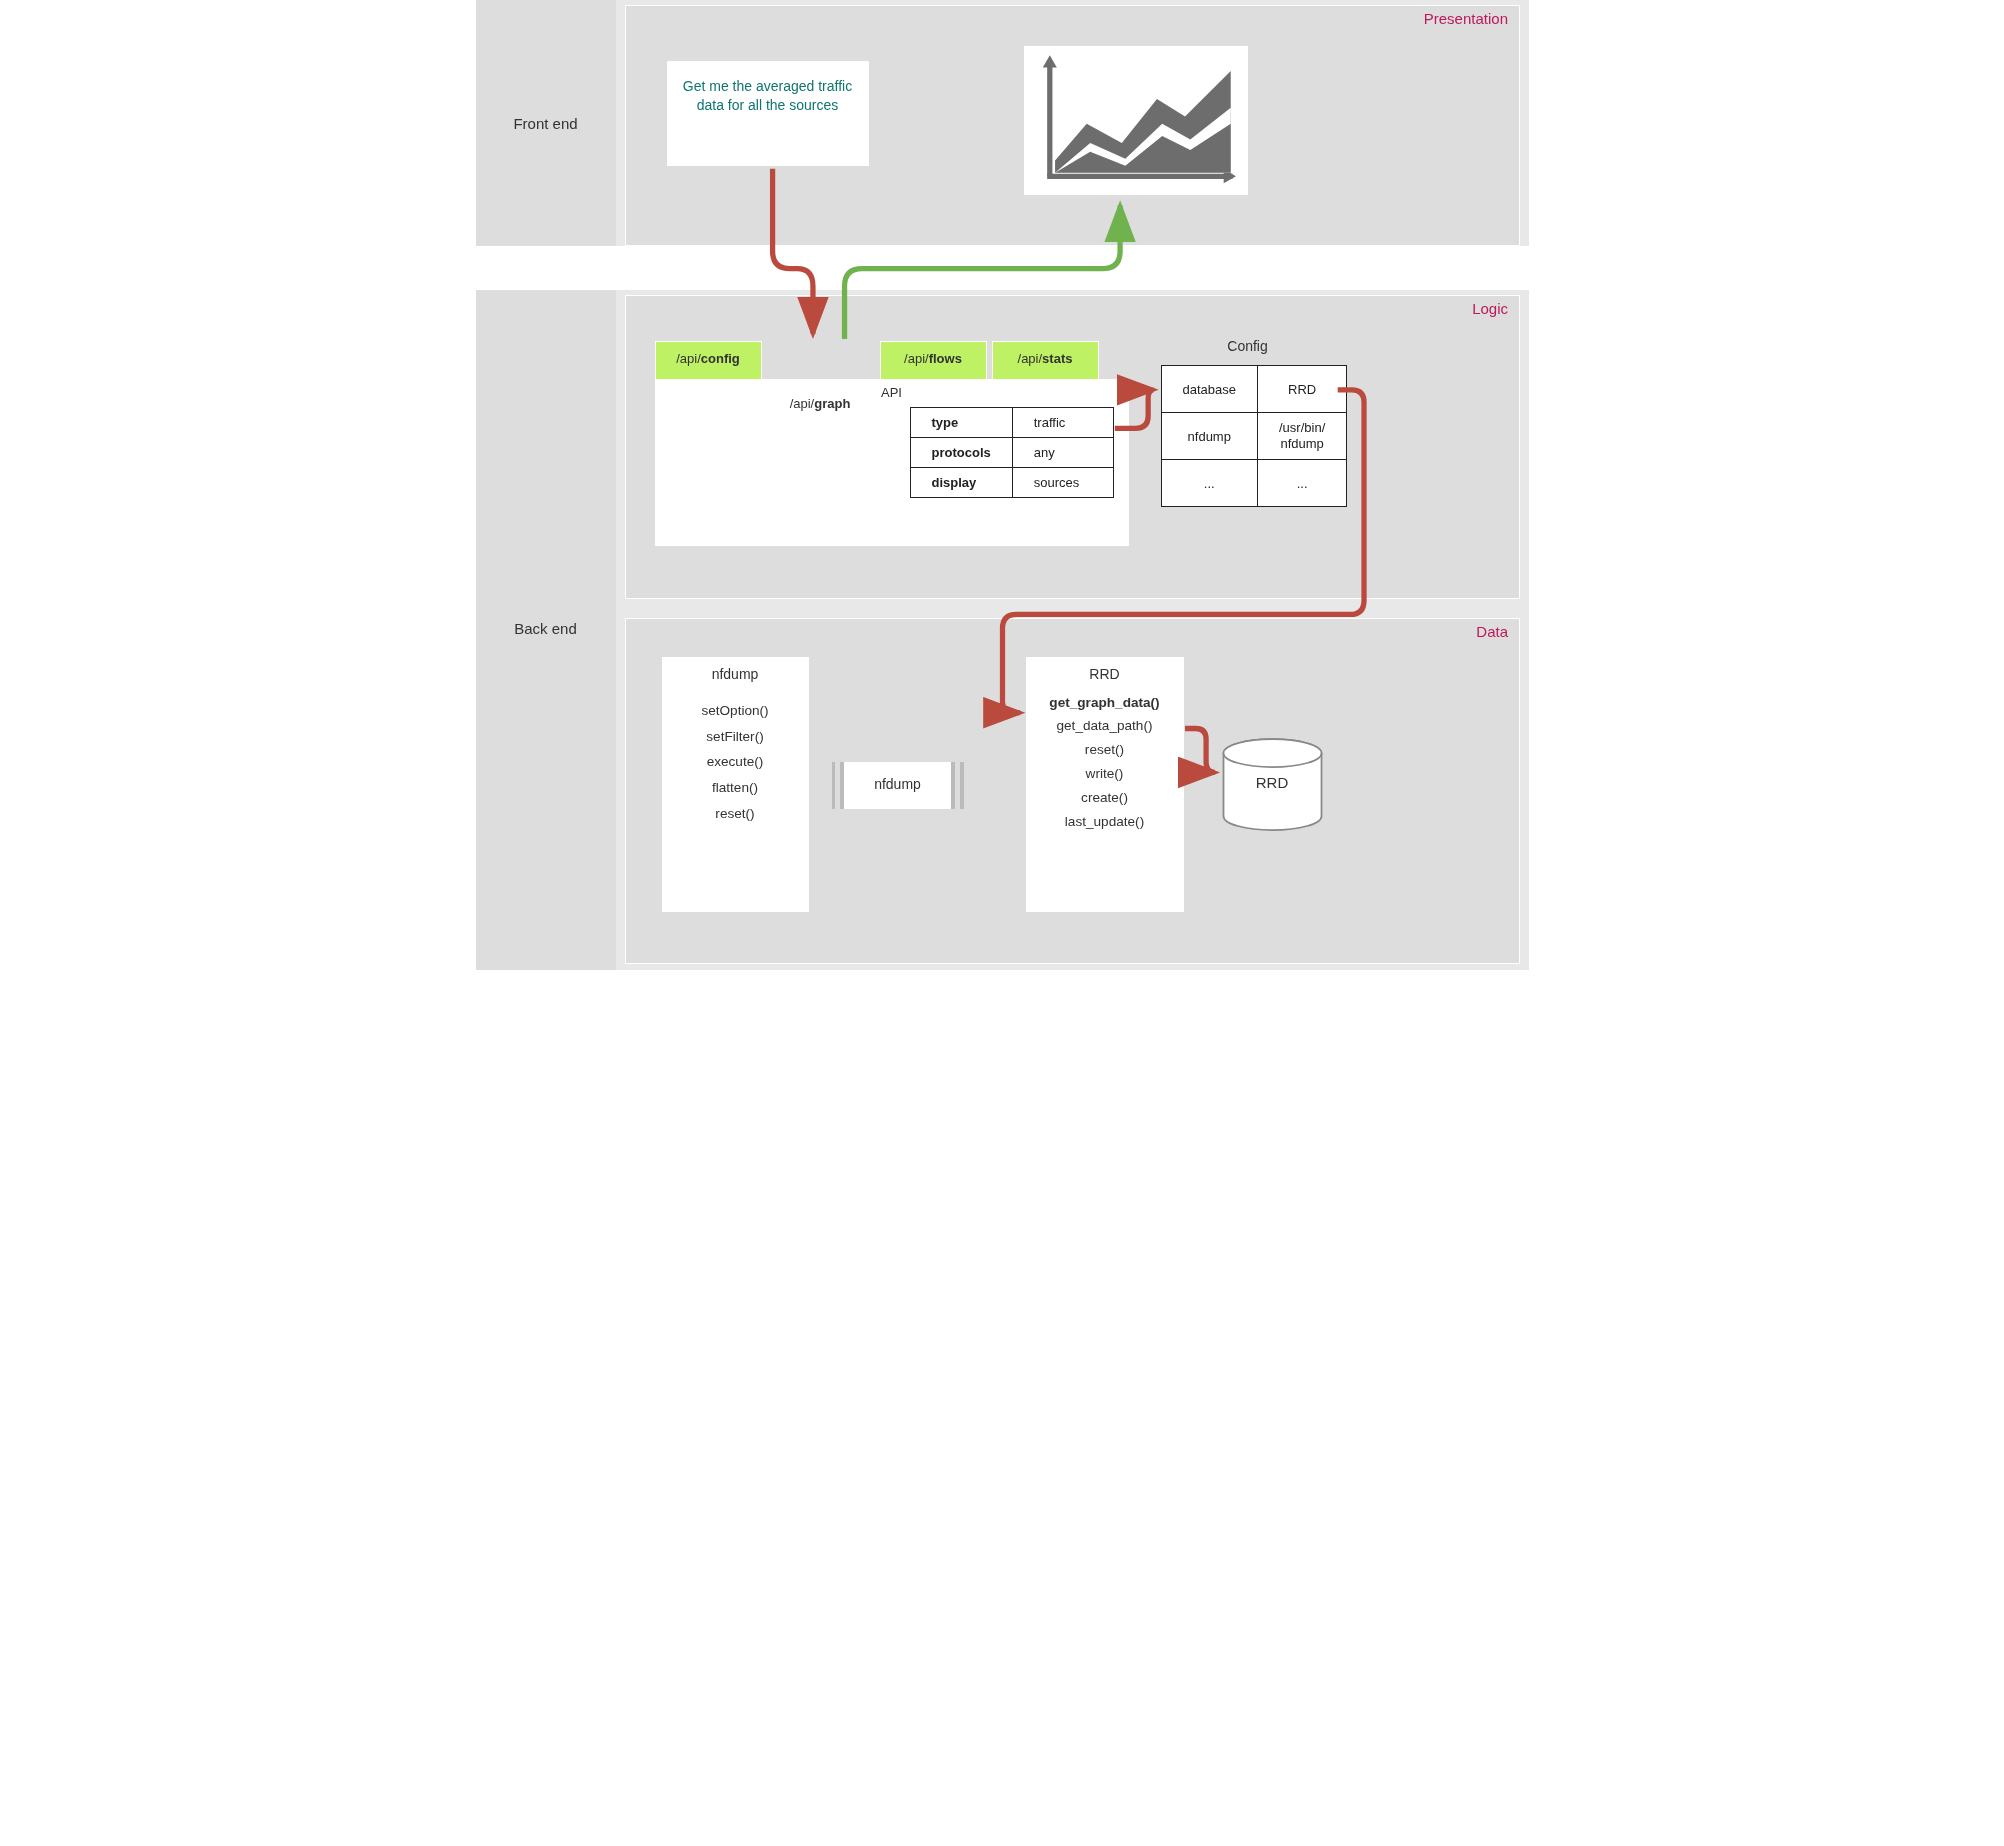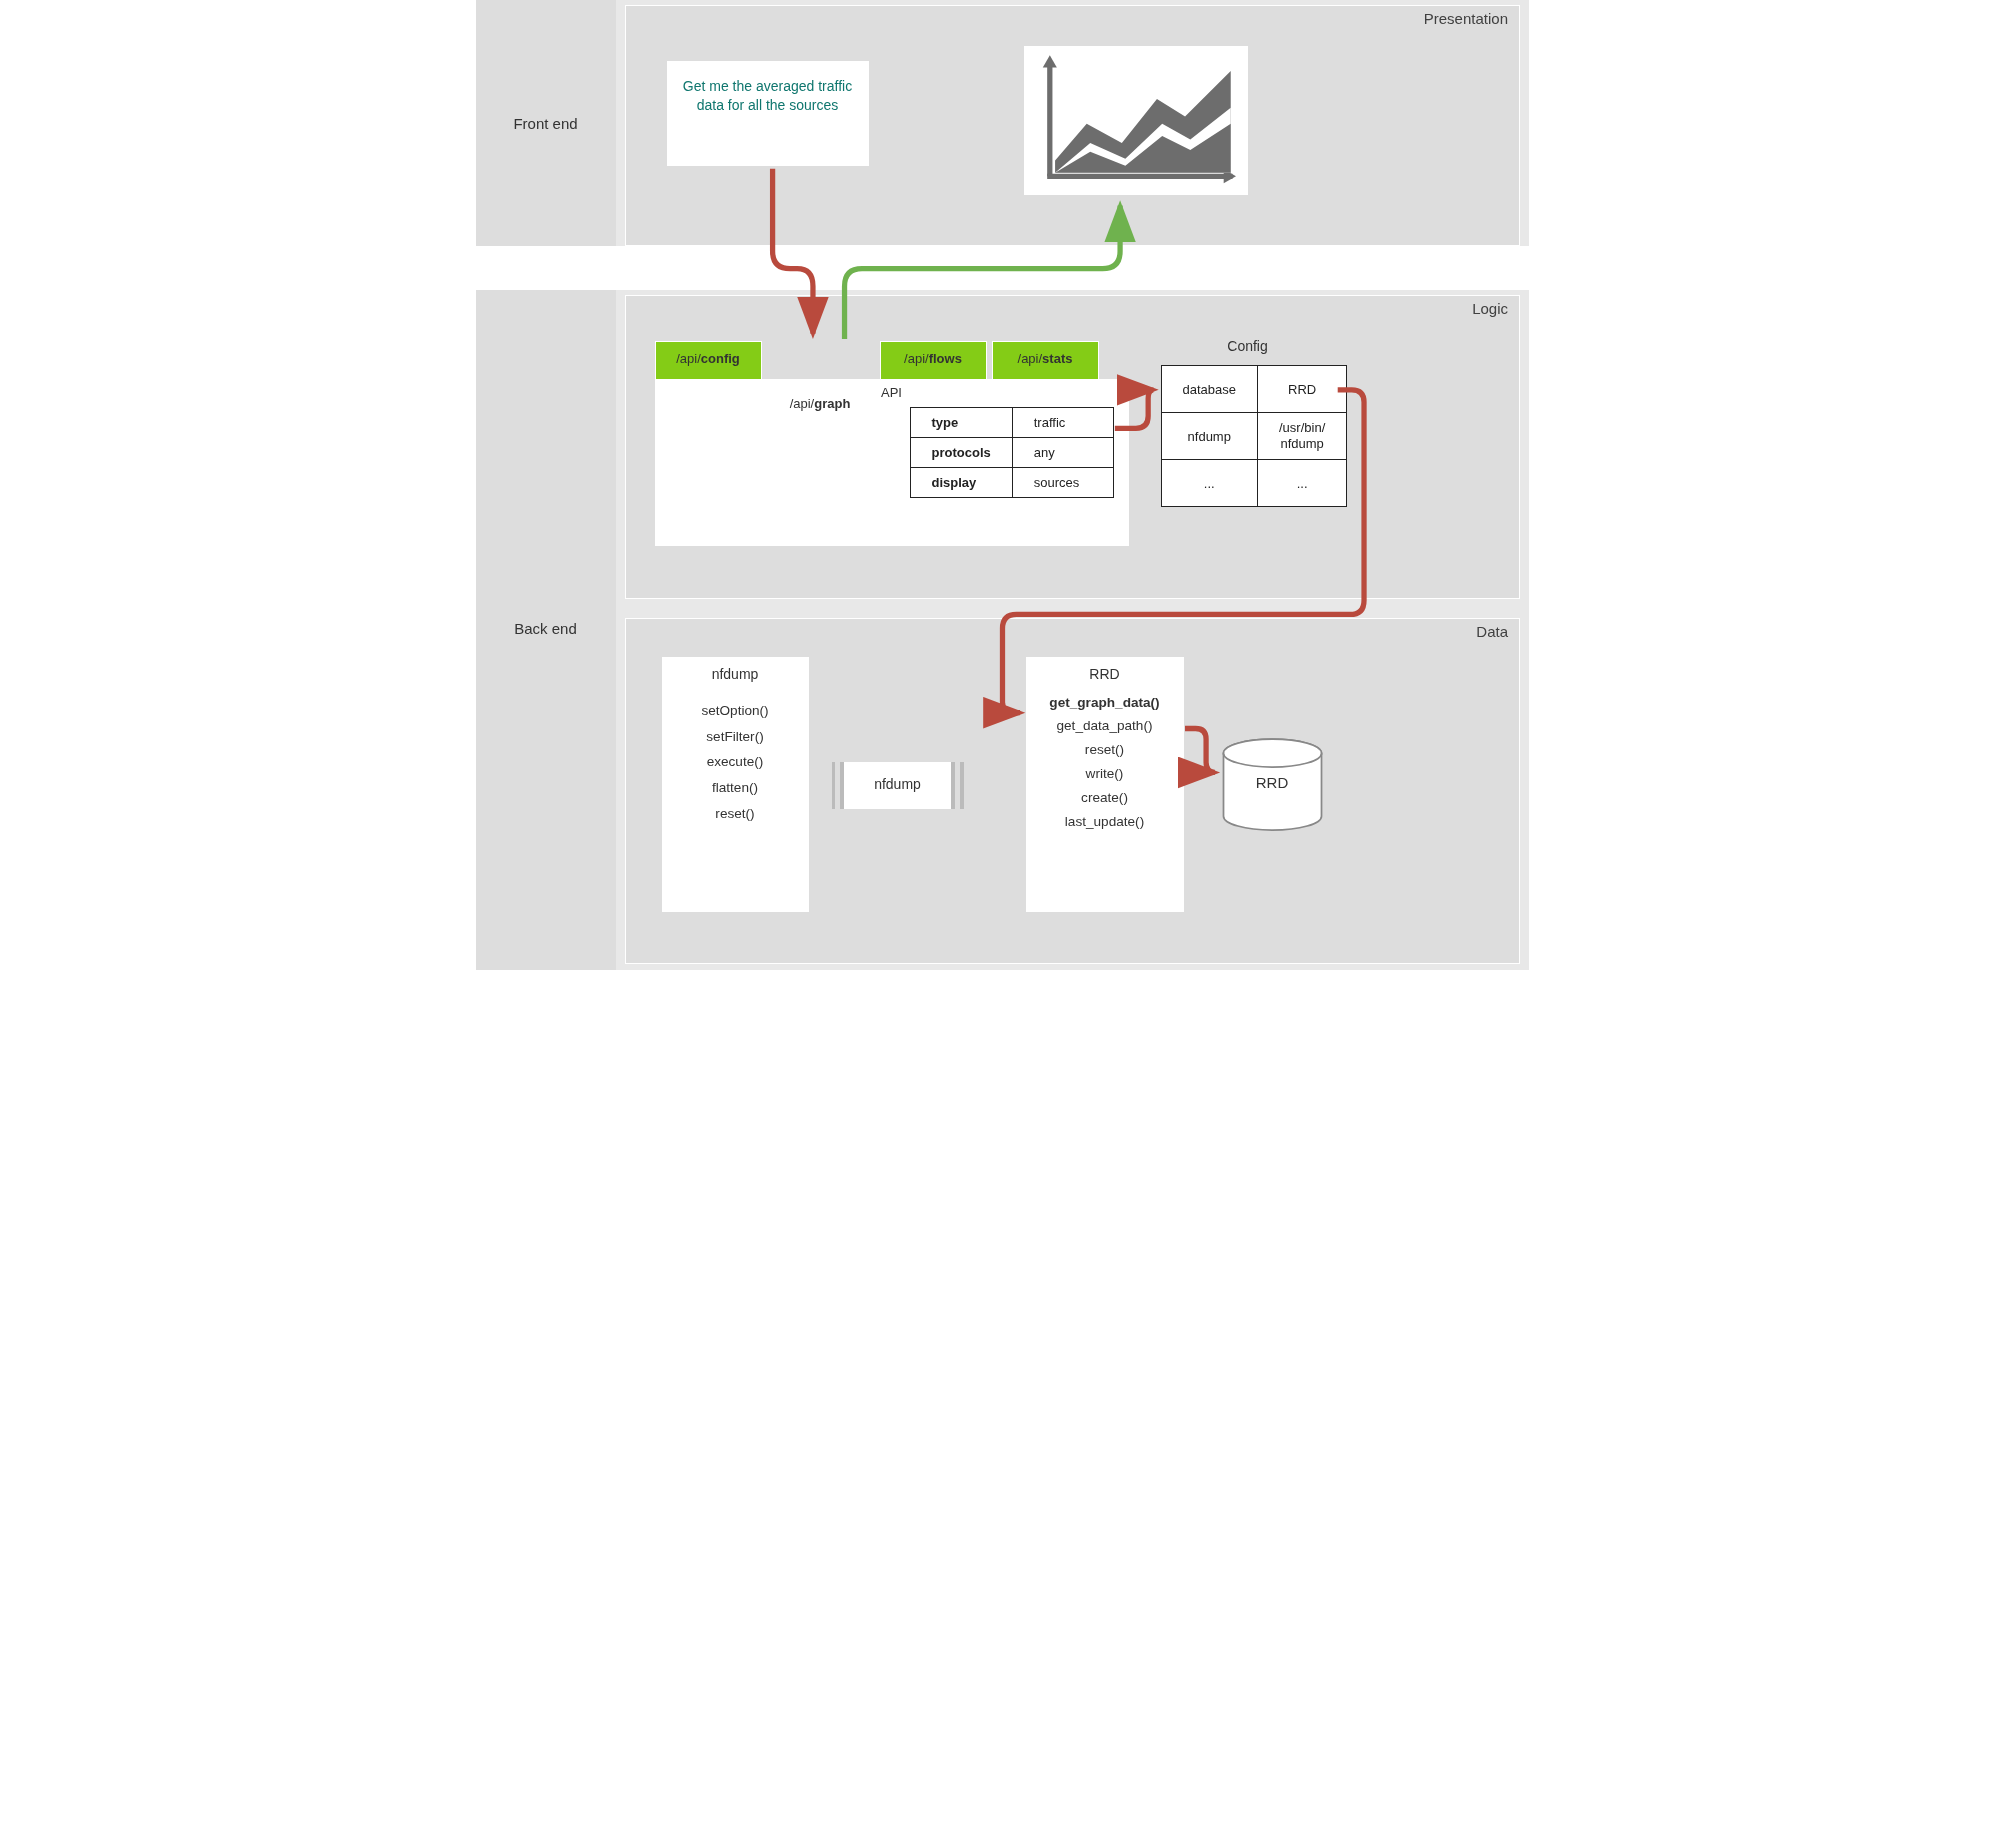--- a/index.html
+++ b/index.html
@@ -39,21 +39,21 @@
   
   .layer {
     position: absolute;
     background: #ddd;
     border: 1.8px solid #fff;
   }
   .layer-label {
     position: absolute;
     top: 3.5px; right: 10.5px;
     font-size: 15px;
-    color: #404040;
+    color: #be185d;
   }
   
   .wbox {
     position: absolute;
     background: #fff;
     border: 1.8px solid #ddd;
   }
   .wbox.noborder { border-color: transparent; }
   .wbox-title {
     text-align: center;
@@ -76,21 +76,21 @@
   .chartbox {
     position: absolute;
     background: #fff;
     width: 224px; height: 149px;
     padding: 8.8px 10.5px 10.5px 10.5px;
   }
   .chartbox svg { display: block; }
   
   .tab {
     position: absolute;
-    background: #84cc16;
+    background: #bef264;
     border: 1.8px solid #fff;
     border-bottom: none;
     font-size: 13px;
     text-align: center;
     padding-top: 8.8px;
     height: 39px;
     color: #333;
   }
   .tab.active {
     background: #fff;

